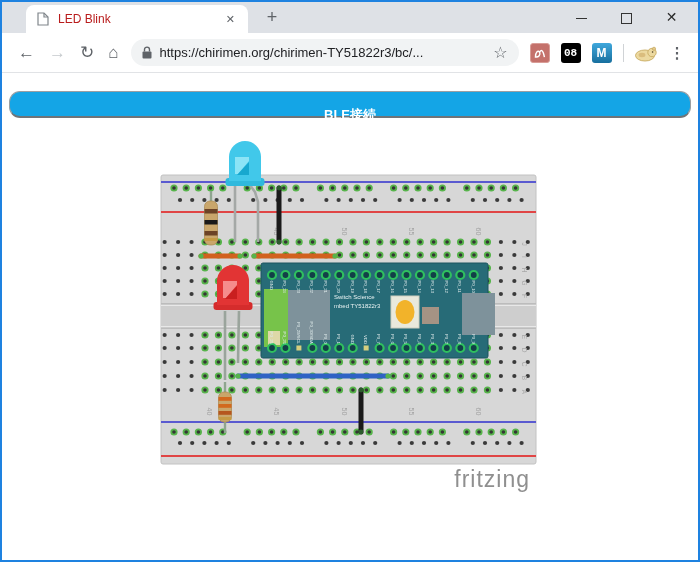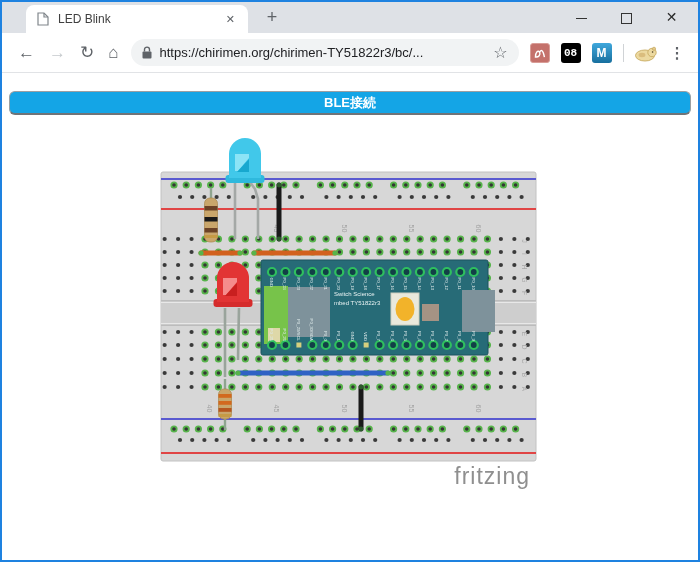--- a/index.html
+++ b/index.html
@@ -1,21 +1,21 @@
 <!DOCTYPE html>
 <html><head>
 <meta charset="utf-8">
 <style>
   html,body{margin:0;padding:0;background:#fff;font-family:"Liberation Sans",sans-serif;}
   .window{position:relative;width:700px;height:562px;border:2px solid #1e82e0;box-sizing:border-box;background:#fff;overflow:hidden;}
   
   .titlebar{height:31px;background:#dee1e6;position:relative;}
   .tab{position:absolute;left:24px;top:3px;width:222px;height:28px;background:#fff;border-radius:8px 8px 0 0;display:flex;align-items:center;padding:0 8px;box-sizing:border-box;}
   .tab-favicon{width:12px;height:14px;margin:0 9px 0 3px;flex:none;}
-  .tab-title{font-size:12px;color:#404040;flex:1;white-space:nowrap;overflow:hidden;}
+  .tab-title{font-size:12px;color:#b91c1c;flex:1;white-space:nowrap;overflow:hidden;}
   .tab-close{font-size:11px;color:#5f6368;padding:1px 5px;cursor:default;}
   .newtab{position:absolute;left:258px;top:5px;font-size:18px;color:#5f6368;width:24px;text-align:center;}
   .wincontrols{position:absolute;right:4px;top:0;height:31px;display:flex;align-items:center;}
   .wc{width:45px;text-align:center;color:#2b2b2b;line-height:31px;height:31px;}
   .wc-min-bar{display:inline-block;width:11px;height:1px;background:#333;vertical-align:middle;}
   .wc-max-box{display:inline-block;width:9px;height:9px;border:1px solid #333;vertical-align:middle;}
   .wc-close{font-size:14px;}
   
   .toolbar{height:40px;background:#fff;display:flex;align-items:center;padding:0 9px;border-bottom:1px solid #e1e3e6;box-sizing:border-box;}
   .navbtn{font-size:17px;color:#5f6368;margin:0 7px;line-height:1;}
@@ -25,21 +25,21 @@
   .url{font-size:13px;color:#202124;flex:1;white-space:nowrap;overflow:hidden;}
   .star{color:#5f6368;font-size:16px;flex:none;margin-left:4px;}
   .ext{width:20px;height:20px;border-radius:3px;margin-left:11px;display:flex;align-items:center;justify-content:center;font-weight:bold;flex:none;box-sizing:border-box;}
   .ext-acrobat{background:#c4716b;border:1px solid #d99d97;}
   .ext-01{background:#000;color:#fff;font-size:11px;font-family:"Liberation Mono",monospace;letter-spacing:0;}
   .ext-m{background:linear-gradient(#3fa7dc,#176f9e);color:#fff;font-size:12px;}
   .separator{width:1px;height:18px;background:#d0d3d6;margin-left:11px;flex:none;}
   .hamster{margin-left:9px;flex:none;}
   .menu-dots{color:#5f6368;font-size:15px;margin-left:11px;font-weight:bold;letter-spacing:0;}
   
-  .ble-button{display:block;margin:18px 7px 0;width:calc(100% - 14px);height:24px;background:#14a5e6;border:1px solid #9b9fa3;border-bottom:2px solid #6f7478;border-radius:6px;color:#fff;font-weight:bold;font-size:13px;font-family:"Liberation Sans",sans-serif;padding:0;line-height:21px;}
+  .ble-button{display:block;margin:18px 7px 0;width:calc(100% - 14px);height:24px;background:#14a5e6;border:1px solid #9b9fa3;border-bottom:2px solid #6f7478;border-radius:11px;color:#fff;font-weight:bold;font-size:13px;font-family:"Liberation Sans",sans-serif;padding:12px;line-height:21px;}
   .heading{text-align:center;color:#0000e8;font-size:29px;font-weight:400;margin:21px 0 0;letter-spacing:0;}
   .figure{width:385px;margin:17px auto 0;}
   svg text{font-family:"Liberation Sans",sans-serif;}
 </style>
 </head>
 <body>
 
 <div class="window">
 
   <div class="titlebar">

